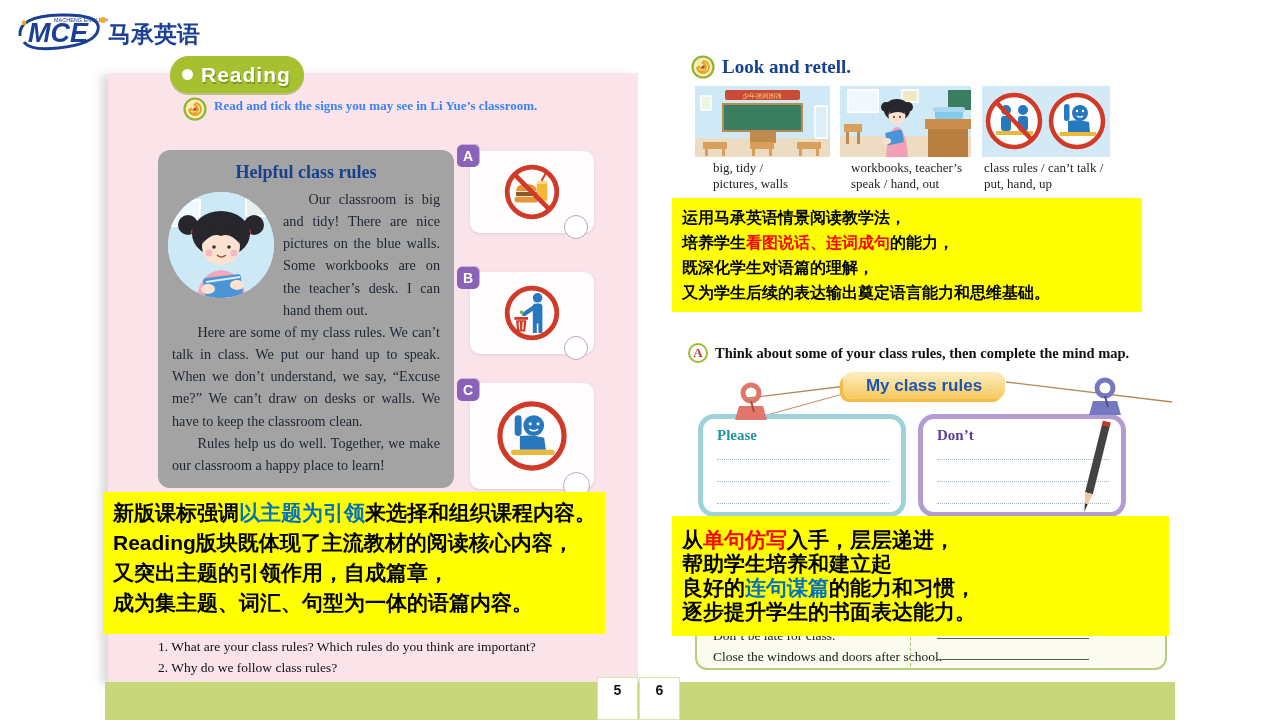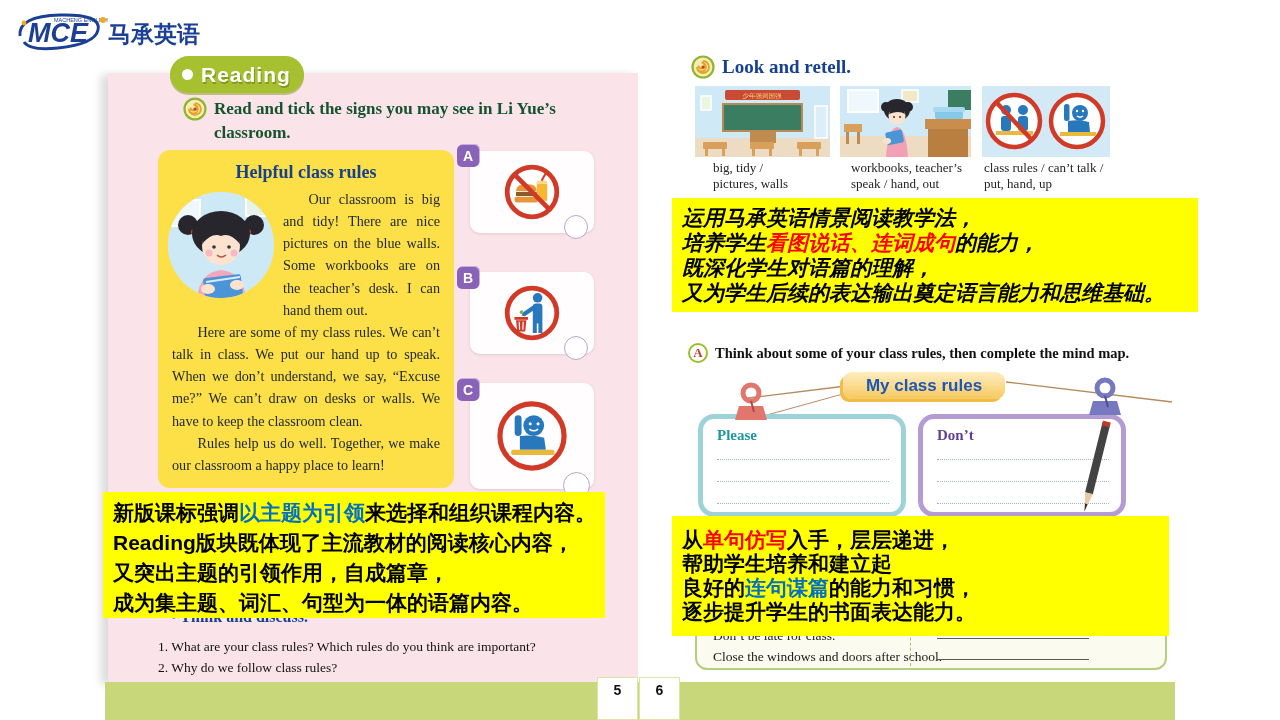--- a/index.html
+++ b/index.html
@@ -13,44 +13,44 @@
   
   .left-page{left:108px;top:73px;width:530px;height:609px;background:#fae4ea;
              box-shadow:-7px 2px 8px rgba(120,110,115,.25);}
   .reading-badge{left:170px;top:56px;width:134px;height:37px;background:#a6c02f;
                  border-radius:19px;display:flex;align-items:center;z-index:3;
                  box-shadow:0 2px 0 rgba(130,150,30,.5);}
   .reading-dot{width:11px;height:11px;border-radius:50%;background:#fff;margin:0 8px 0 12px;}
   .reading-text{color:#ffffff;font-family:"Liberation Sans",sans-serif;font-weight:bold;
                 font-size:21px;letter-spacing:1px;text-shadow:1px 2px 0 #7f9a1e;}
   .task-head{left:183px;top:97px;width:452px;display:flex;gap:7px;}
-  .task-text{color:#14532d;font-weight:bold;font-size:17px;line-height:1.4;}
-  .passage-box{left:158px;top:150px;width:296px;height:338px;background:#fde047;
+  .task-text{color:#3b82f6;font-weight:bold;font-size:13px;line-height:1.4;}
+  .passage-box{left:158px;top:150px;width:296px;height:338px;background:#a3a3a3;
                border-radius:12px;padding:10px 14px;box-sizing:border-box;}
   .passage-title{text-align:center;color:#17418f;font-weight:bold;font-size:18px;margin:2px 0 5px;}
   .passage-body{font-size:14.2px;line-height:1.56;color:#1c2531;text-align:justify;}
   .passage-body p{margin:0;text-indent:1.8em;}
   .girl-avatar{float:left;width:106px;height:106px;border-radius:50%;overflow:hidden;
                margin:4px 9px 2px -4px;background:#cde9f6;}
 
   .sign-badge{width:22px;height:22px;background:#8a63b8;color:#fff;border-radius:5px;
               font-family:"Liberation Sans",sans-serif;font-weight:bold;font-size:14px;
               display:flex;align-items:center;justify-content:center;z-index:2;
               box-shadow:1px -1px 0 #c8b3de;}
   .sign-card{background:#fffdfd;border-radius:10px;box-shadow:0 1px 3px rgba(150,120,130,.25);
              display:flex;align-items:center;justify-content:center;}
   .tick{position:absolute;background:#fff;border:1.6px solid #b9a5c6;border-radius:50%;}
 
   
   .note{background:#ffff00;font-family:"Liberation Sans",sans-serif;font-weight:bold;
         color:#000;z-index:5;box-sizing:border-box;white-space:nowrap;}
   .note .nline span[data-hl="red"]{color:#ff0000;}
   .note .nline span[data-hl="blue"]{color:#0070c0;}
-  .note-left{left:103px;top:492px;width:502px;padding:6px 10px 0;font-size:21px;line-height:30px;}
-  .note-rt{left:672px;top:198px;width:526px;padding:7px 10px;font-size:21px;line-height:25px;font-style:italic;}
+  .note-left{left:103px;top:492px;width:502px;padding:6px 10px 16px;font-size:21px;line-height:30px;}
+  .note-rt{left:672px;top:198px;width:470px;padding:7px 10px;font-size:16px;line-height:25px;}
   .note-rb{left:672px;top:516px;width:497px;padding:12px 10px;font-size:21px;line-height:24px;}
 
   .td-heading{left:171px;top:608px;color:#17418f;font-weight:bold;font-size:16px;z-index:1;}
   .questions{left:158px;top:636px;width:490px;font-size:13.5px;color:#101010;line-height:21px;}
 
   
   .retell-head{left:691px;top:55px;display:flex;gap:7px;align-items:center;}
   .retell-text{color:#17418f;font-weight:bold;font-size:19px;}
   .pic{top:86px;height:71px;}
   .caption{top:160px;font-size:13px;line-height:16px;color:#242424;}

